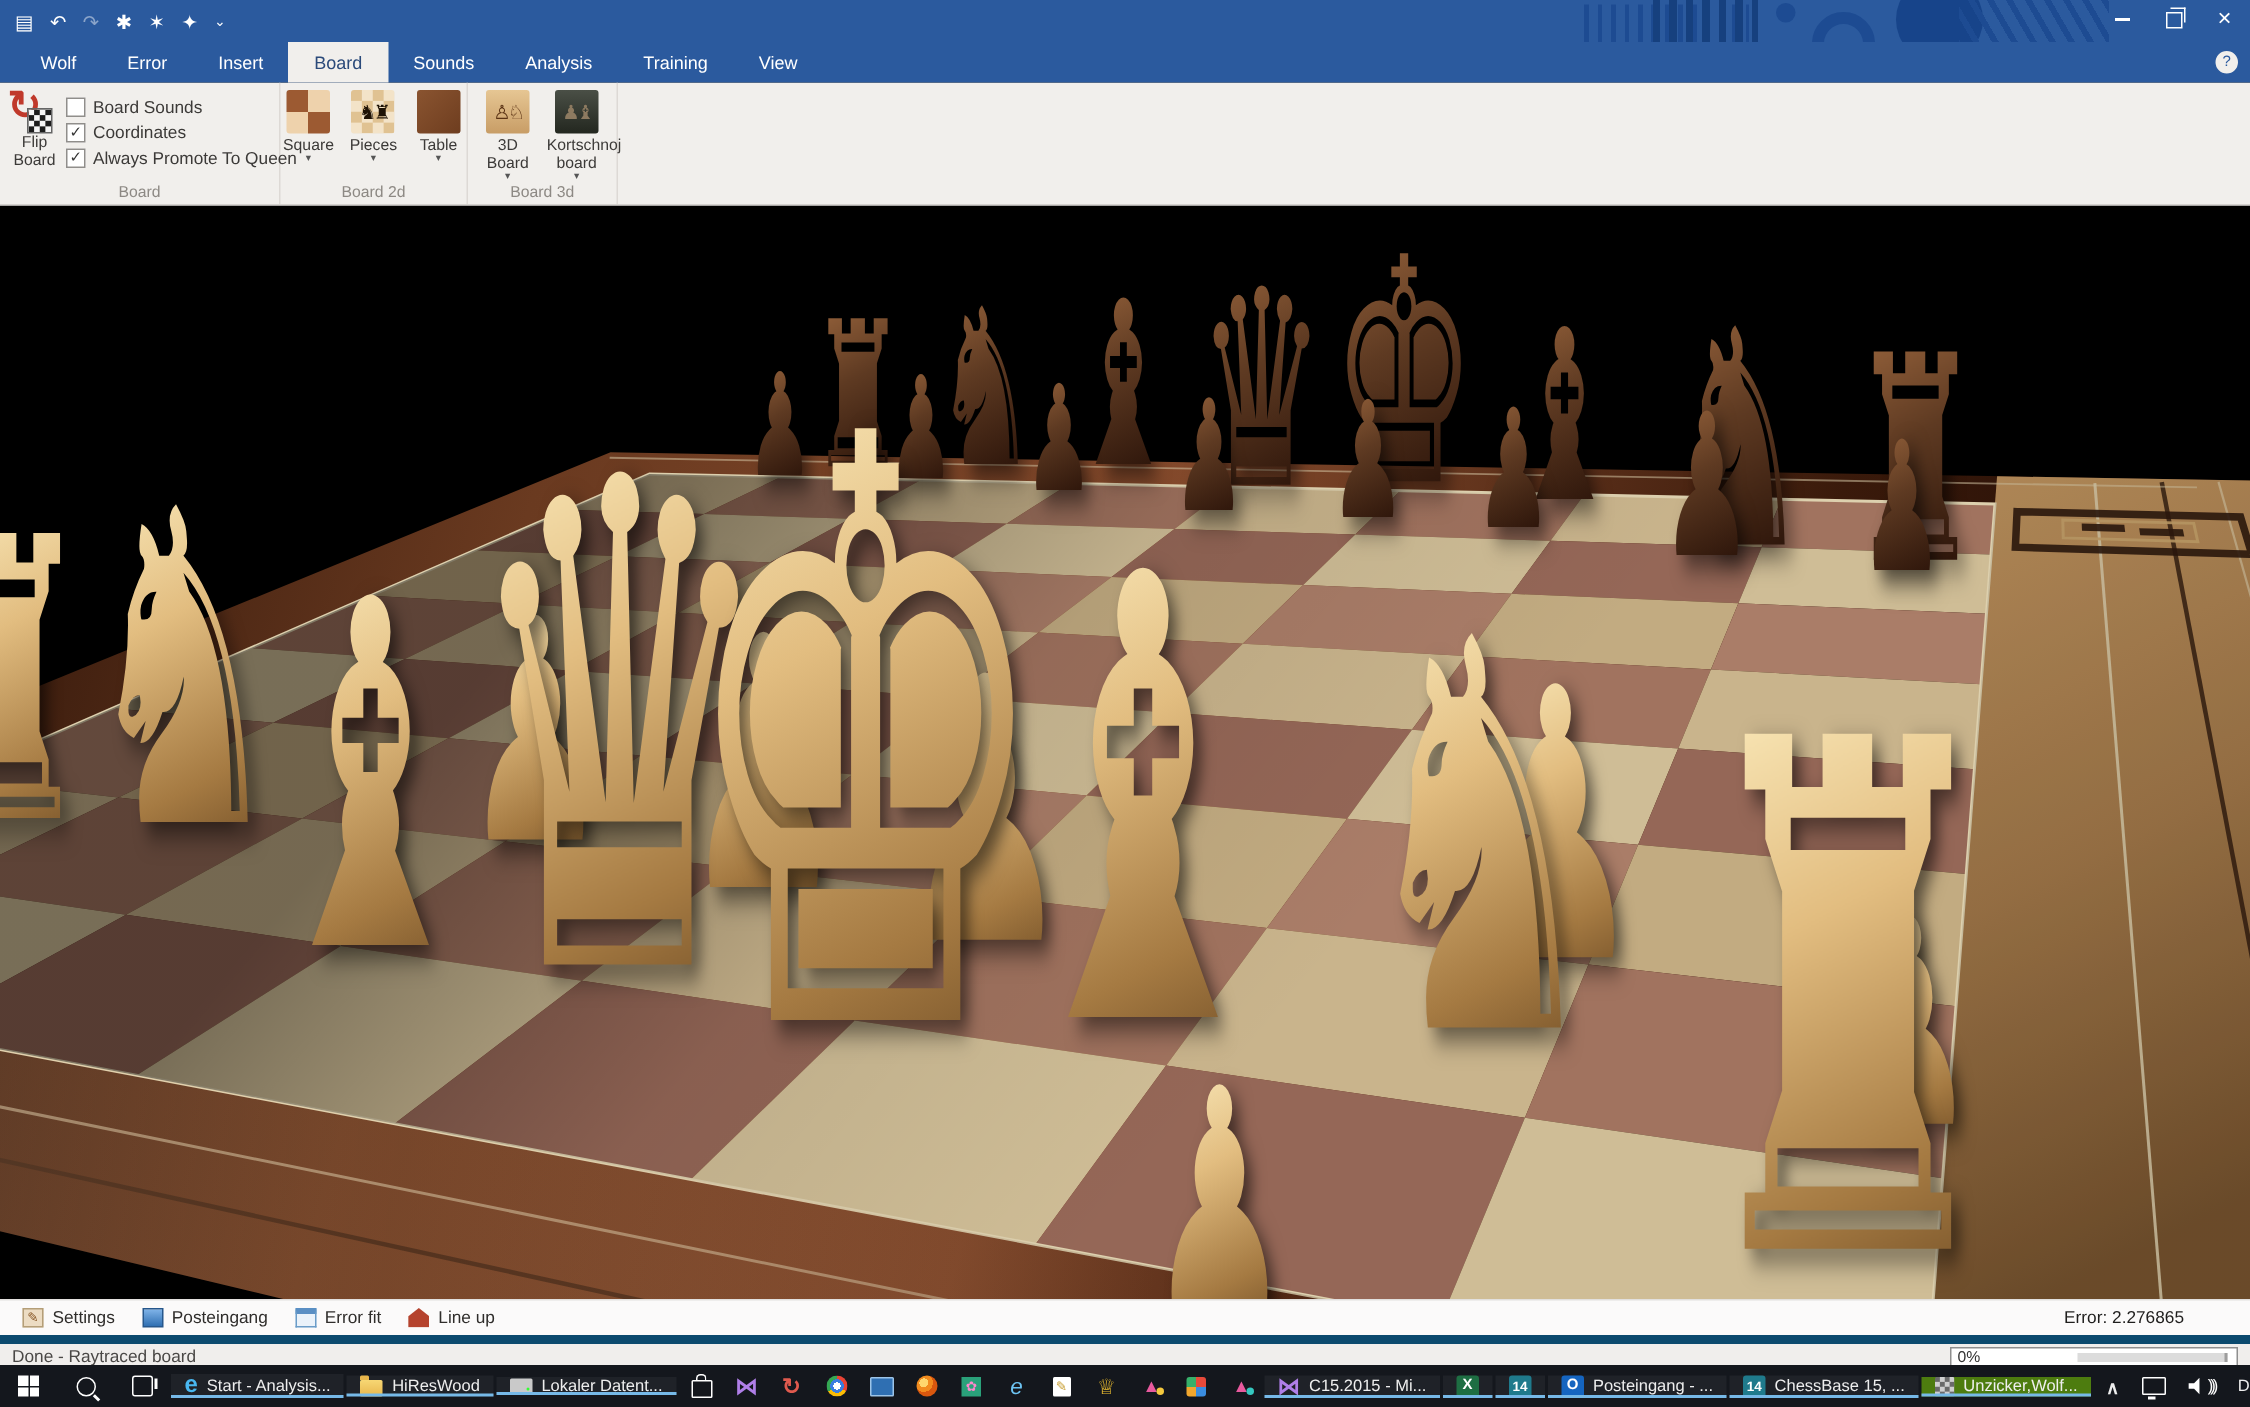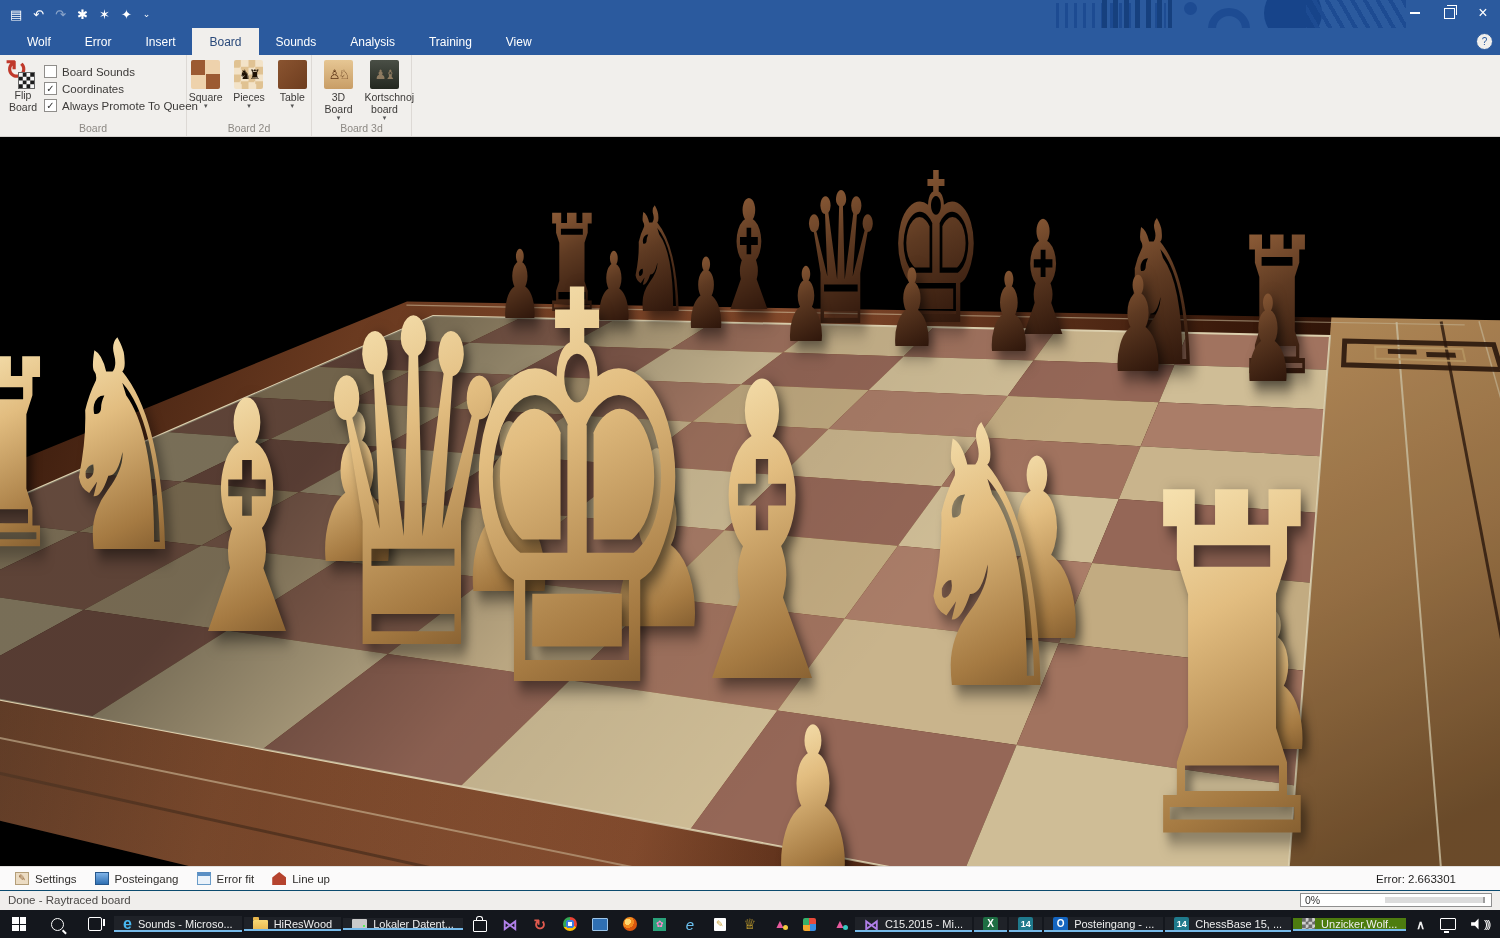--- a/index.html
+++ b/index.html
@@ -72,21 +72,21 @@
   .scene-toolbar{position:absolute;top:866px;left:0;right:0;height:24px;background:#fbfafa;border-top:1px solid #e2e0de;display:flex;align-items:center;font-size:11.5px;color:#2f2d2b;padding-left:6px;box-sizing:border-box;z-index:2;}
   .tbtn{display:flex;align-items:center;gap:6px;padding:0 9px;height:100%;}
   .ti{width:14px;height:13px;flex:none;box-sizing:border-box;}
   .ti-settings{background:#ecdcc3;border:1px solid #b49e78;font-size:9px;line-height:10px;text-align:center;color:#8a5a2a;}
   .ti-screenshot{background:linear-gradient(#7fb3e8,#2f6fb2);border:1px solid #26578c;}
   .ti-auto-fit{background:#eaf2fa;border:1px solid #6a9cc8;border-top:4px solid #5a8fc4;}
   .ti-line-up{background:#b5432e;clip-path:polygon(50% 0,100% 42%,100% 100%,0 100%,0 42%);}
   .error-label{margin-left:auto;margin-right:44px;color:#1f1e1d;}
 
   
-  .statusbar{position:absolute;top:890px;left:0;right:0;height:20px;background:#f0eeec;border-top:1px solid #0c4a6e;font-size:11.5px;color:#4a4846;z-index:2;}
+  .statusbar{position:absolute;top:890px;left:0;right:0;height:20px;background:#f0eeec;border-top:6px solid #0c4a6e;font-size:11.5px;color:#4a4846;z-index:2;}
   .status-text{position:absolute;left:8px;top:3px;}
   .pwrap{position:absolute;right:8px;top:2px;width:192px;height:14px;border:1px solid #8f8f8f;background:#fff;box-sizing:border-box;}
   .plabel{position:absolute;left:4px;top:0;font-size:10.5px;line-height:12px;color:#333;}
   .pgroove{position:absolute;left:44%;right:3%;top:3px;bottom:3px;background:#dcdcdc;border-right:2.5px solid #9d9d9d;}
 
   
   .taskbar{position:absolute;top:910px;left:0;right:0;height:28px;background:#14171d;display:flex;align-items:stretch;color:#eee;z-index:3;}
   .tb-sys{display:flex;align-items:center;}
   .tb-sysbtn{width:38px;height:28px;display:flex;align-items:center;justify-content:center;}
   .winlogo{width:14px;height:14px;display:grid;grid-template-columns:6.5px 6.5px;grid-template-rows:6.5px 6.5px;gap:1px;}
@@ -394,21 +394,21 @@
         <span>Posteingang</span>
       </div>
       <div class="tbtn">
         <span class="ti ti-auto-fit"></span>
         <span>Error fit</span>
       </div>
       <div class="tbtn">
         <span class="ti ti-line-up"></span>
         <span>Line up</span>
       </div>
-      <span class="error-label">Error: 2.663301</span>
+      <span class="error-label">Error: 2.276865</span>
   </div>
 
   <div class="statusbar">
     <span class="status-text">Done - Raytraced board</span>
     <div class="pwrap">
       <span class="plabel">0%</span>
       <span class="pgroove"></span>
     </div>
   </div>
 
@@ -425,21 +425,21 @@
       <div class="tb-sysbtn">
           <span class="circ"></span>
         </div>
       <div class="tb-sysbtn">
           <span class="tv"></span>
         </div>
     </div>
     <div class="tb-sys" id="taskbar-items">
         <div class="tb-btn open">
           <span class="tbic ic-edge">e</span>
-          <span class="lbl">Sounds - Microso...</span>
+          <span class="lbl">Start - Analysis...</span>
         </div>
         <div class="tb-btn open">
           <span class="tbic ic-folder"></span>
           <span class="lbl">HiResWood</span>
         </div>
         <div class="tb-btn open">
           <span class="tbic ic-drive"></span>
           <span class="lbl">Lokaler Datent...</span>
         </div>
         <div class="tb-pin">

